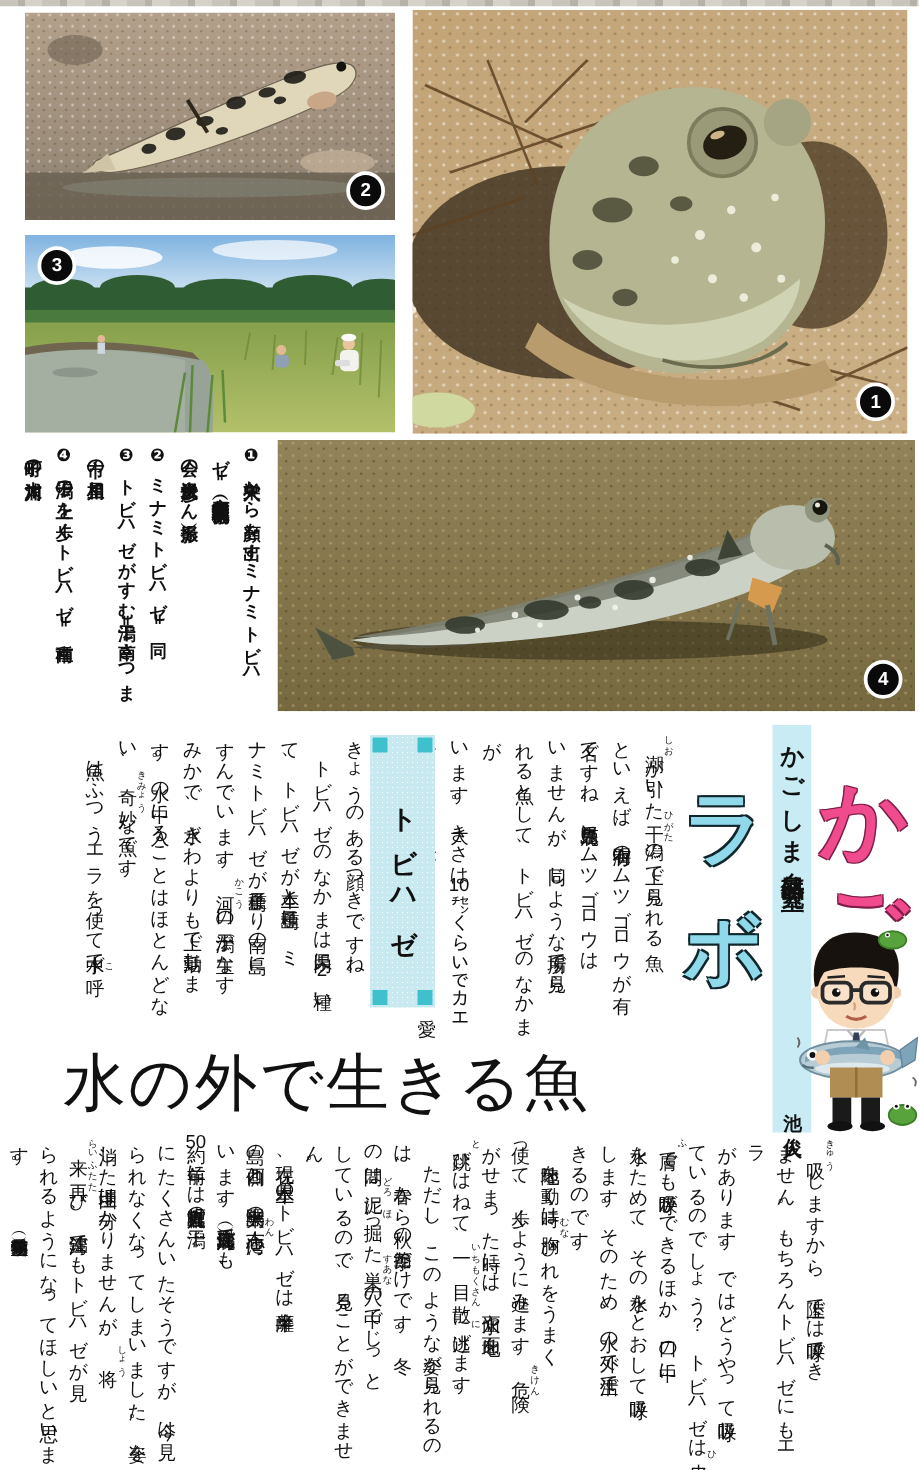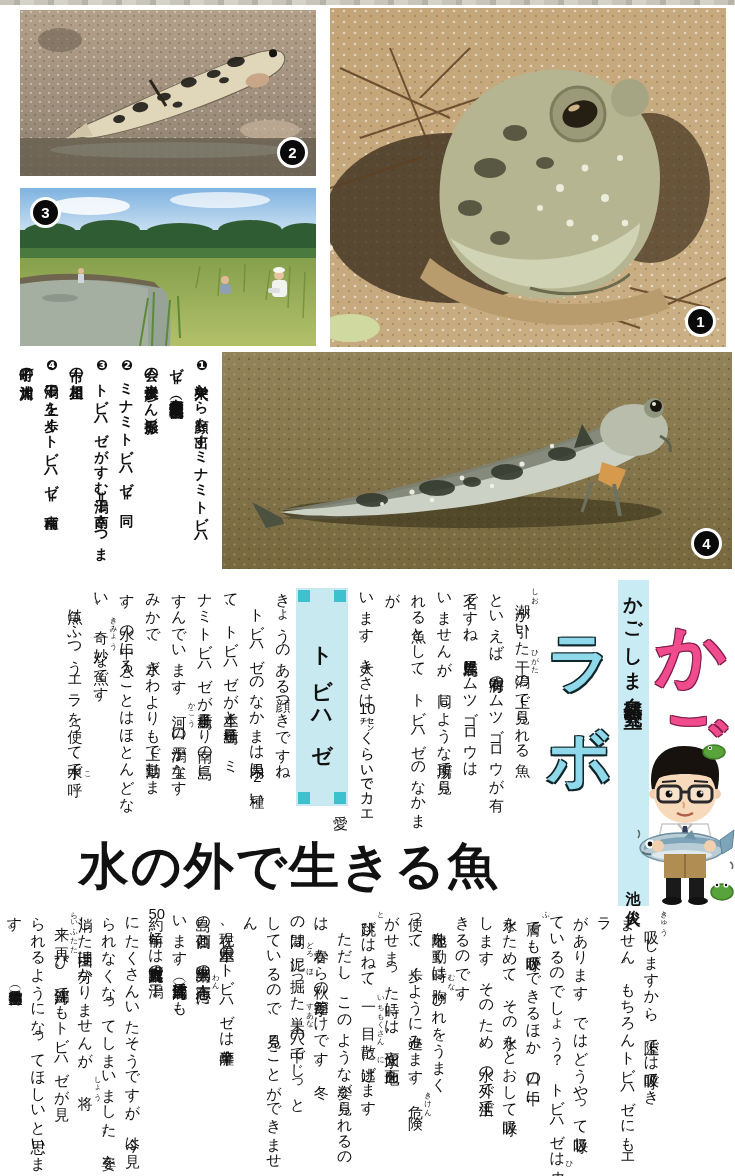--- a/index.html
+++ b/index.html
@@ -35,22 +35,22 @@
   
   .colA{font-size:15px;line-height:26px;height:252px;}
   .a1{left:355px;top:583px;width:184px;}
   .a2{left:60px;top:583px;width:236px;}
   .label-box{left:296px;top:588px;width:52px;height:218px;background:#c8e9ef;
       background-image:radial-gradient(circle,#ffffff 18%,rgba(255,255,255,0) 20%);
       background-size:4px 4px;display:flex;align-items:center;justify-content:center;}
   .label-box .txt{writing-mode:vertical-rl;font-size:21px;font-weight:bold;letter-spacing:9px;}
   .corner{position:absolute;width:12px;height:12px;background:#3fc0cd;}
   .c-tl{left:2px;top:2px;} .c-tr{right:2px;top:2px;} .c-bl{left:2px;bottom:2px;} .c-br{right:2px;bottom:2px;}
-  .headline{left:76px;top:833px;width:426px;height:66px;font-family:"Liberation Serif","DejaVu Serif",serif;
-      font-weight:bold;font-size:50px;letter-spacing:2px;display:flex;align-items:center;
+  .headline{left:48px;top:833px;width:426px;height:66px;font-family:"Liberation Serif","DejaVu Serif",serif;
+      font-weight:normal;font-size:50px;letter-spacing:2px;display:flex;align-items:center;
       justify-content:center;white-space:nowrap;}
   .colB{left:28px;top:906px;width:640px;height:266px;font-size:15px;line-height:23.6px;}
   .credit{left:5px;top:980px;height:190px;font-size:14px;line-height:22px;}
 </style>
 </head>
 <body>
 
 <div class="abs scan-strip"></div>
 
 <div class="abs" style="left:20px;top:10px;width:296px;height:166px;">

